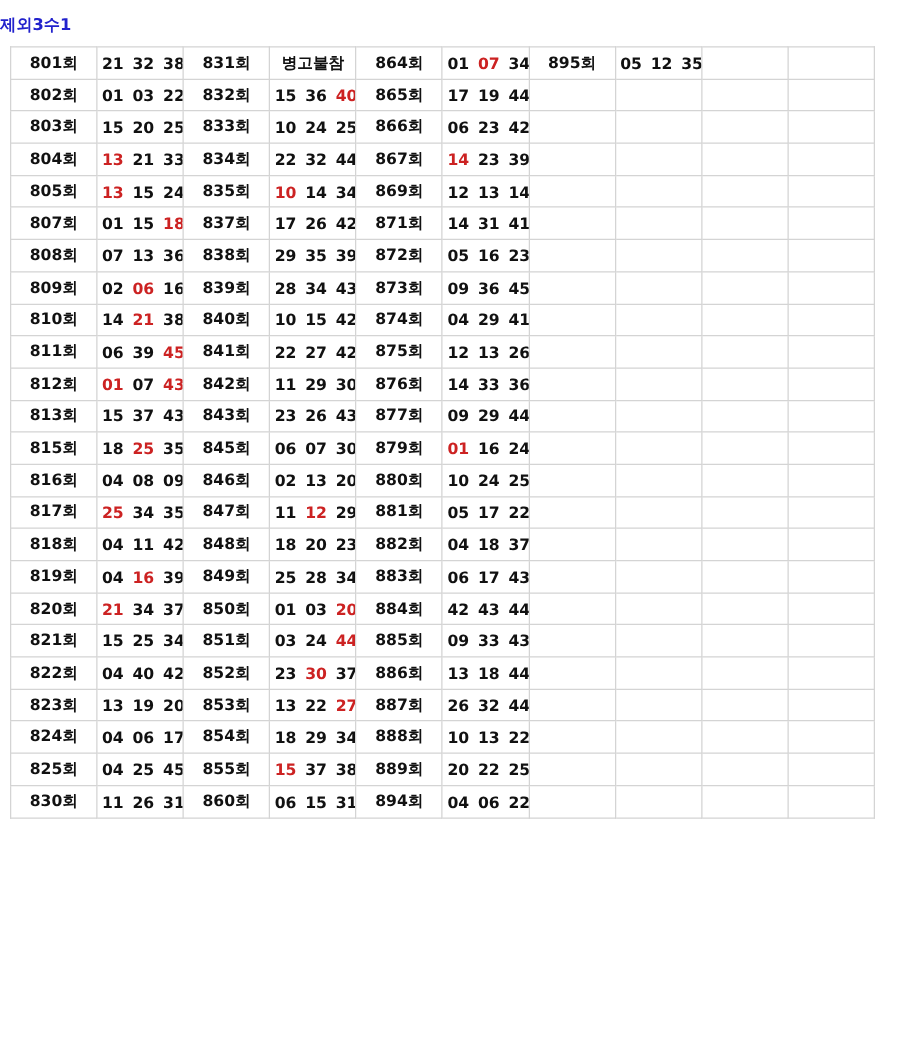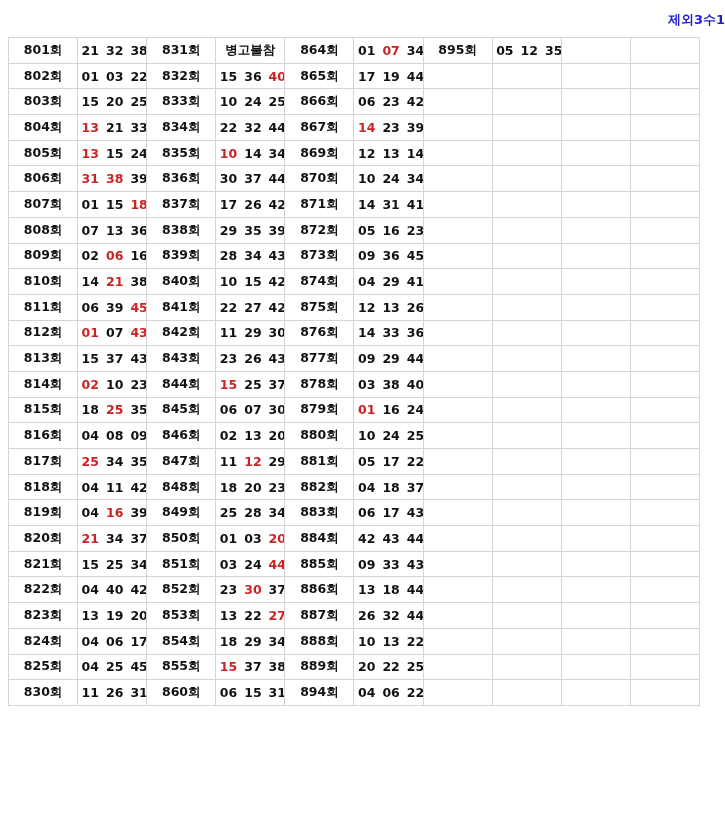--- a/index.html
+++ b/index.html
@@ -6,21 +6,21 @@
     margin: 0;
     padding: 0;
     background: #ffffff;
     width: 725px;
     height: 836px;
     font-family: "DejaVu Sans", "Liberation Sans", sans-serif;
     overflow: hidden;
   }
   .page-title {
     margin-top: 11px;
-    text-align: right;
+    text-align: left;
     font-size: 13px;
     font-weight: bold;
     color: var(--title-blue, #2222cc);
     letter-spacing: 0px;
   }
   table.grid {
     border-collapse: collapse;
     table-layout: fixed;
     width: 692px;
     margin: 8px 0 0 8px;
@@ -106,32 +106,20 @@
         <td>835회</td>
         <td class="numbers-cell"><span class="num red">10</span><span class="num">14</span><span class="num">34</span></td>
         <td>869회</td>
         <td class="numbers-cell"><span class="num">12</span><span class="num">13</span><span class="num">14</span></td>
         <td></td>
         <td></td>
         <td></td>
         <td></td>
       </tr>
       <tr>
-        <td>806회</td>
-        <td class="numbers-cell"><span class="num red">31</span><span class="num red">38</span><span class="num">39</span></td>
-        <td>836회</td>
-        <td class="numbers-cell"><span class="num">30</span><span class="num">37</span><span class="num">44</span></td>
-        <td>870회</td>
-        <td class="numbers-cell"><span class="num">10</span><span class="num">24</span><span class="num">34</span></td>
-        <td></td>
-        <td></td>
-        <td></td>
-        <td></td>
-      </tr>
-      <tr>
         <td>807회</td>
         <td class="numbers-cell"><span class="num">01</span><span class="num">15</span><span class="num red">18</span></td>
         <td>837회</td>
         <td class="numbers-cell"><span class="num">17</span><span class="num">26</span><span class="num">42</span></td>
         <td>871회</td>
         <td class="numbers-cell"><span class="num">14</span><span class="num">31</span><span class="num">41</span></td>
         <td></td>
         <td></td>
         <td></td>
         <td></td>
@@ -202,32 +190,20 @@
         <td>843회</td>
         <td class="numbers-cell"><span class="num">23</span><span class="num">26</span><span class="num">43</span></td>
         <td>877회</td>
         <td class="numbers-cell"><span class="num">09</span><span class="num">29</span><span class="num">44</span></td>
         <td></td>
         <td></td>
         <td></td>
         <td></td>
       </tr>
       <tr>
-        <td>814회</td>
-        <td class="numbers-cell"><span class="num red">02</span><span class="num">10</span><span class="num">23</span></td>
-        <td>844회</td>
-        <td class="numbers-cell"><span class="num red">15</span><span class="num">25</span><span class="num">37</span></td>
-        <td>878회</td>
-        <td class="numbers-cell"><span class="num">03</span><span class="num">38</span><span class="num">40</span></td>
-        <td></td>
-        <td></td>
-        <td></td>
-        <td></td>
-      </tr>
-      <tr>
         <td>815회</td>
         <td class="numbers-cell"><span class="num">18</span><span class="num red">25</span><span class="num">35</span></td>
         <td>845회</td>
         <td class="numbers-cell"><span class="num">06</span><span class="num">07</span><span class="num">30</span></td>
         <td>879회</td>
         <td class="numbers-cell"><span class="num red">01</span><span class="num">16</span><span class="num">24</span></td>
         <td></td>
         <td></td>
         <td></td>
         <td></td>

